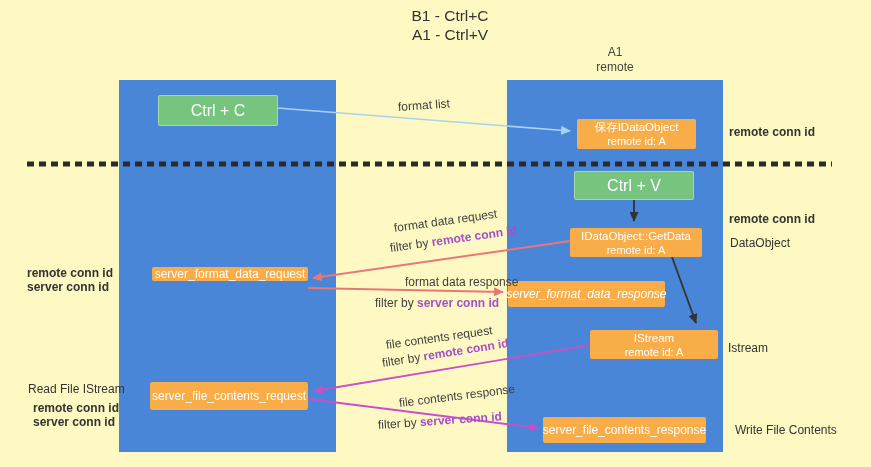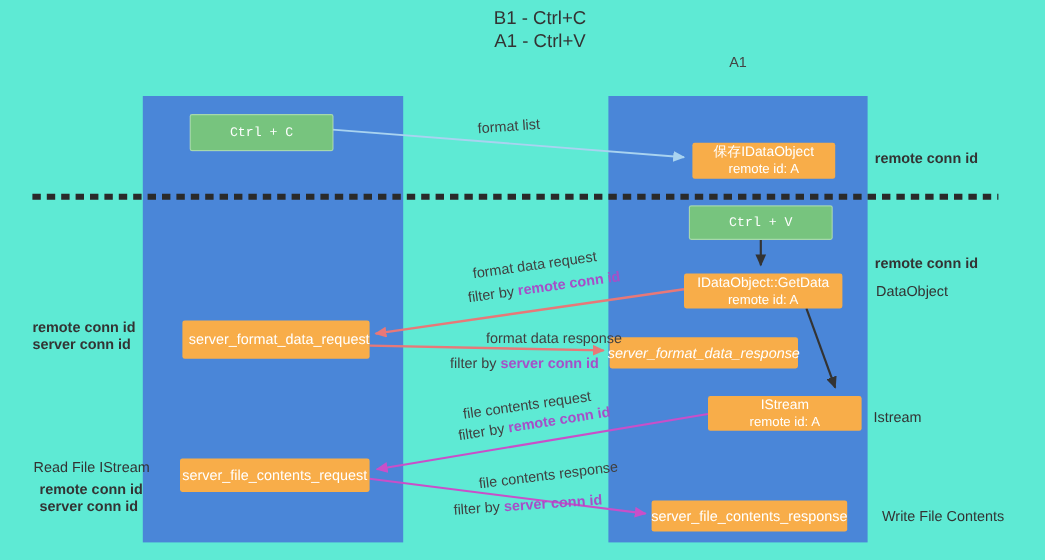--- a/index.html
+++ b/index.html
@@ -1,17 +1,17 @@
 <!DOCTYPE html>
 <html style="--column-blue: #4a86d8; --node-green: #77c47e; --node-orange: #f8ad49; --conn-id-purple: #a64fc8; --conn-id-green: #53ae53; --arrow-red: #e87878; --arrow-magenta: #c94fc9; --arrow-lightblue: #a9d3f0; --arrow-black: #333333; --dashed-line: #2a2a2a;"><head>
 <meta charset="utf-8">
 <style>
   html,body{margin:0;padding:0;}
   .canvas{
-    position:relative;width:871px;height:467px;background:#5eead4;
+    position:relative;width:871px;height:467px;background:#fef9c3;
     font-family:"Liberation Sans","DejaVu Sans",sans-serif;overflow:hidden;
   }
   .title{
     position:absolute;left:60px;top:6px;width:780px;text-align:center;
     font-size:15.5px;line-height:19px;color:#333;
   }
   .col{
     position:absolute;top:80px;height:372px;background:var(--column-blue,#4a86d8);
   }
   .col-left{left:119px;width:217px;}
@@ -19,21 +19,21 @@
   .col-header{
     position:absolute;top:45px;text-align:center;font-size:12px;line-height:15px;color:#444;
   }
   .hdr-left{left:119px;width:217px;}
   .hdr-right{left:507px;width:216px;}
   svg.wires{position:absolute;left:0;top:0;z-index:2;}
   .node{
     position:absolute;z-index:3;display:flex;flex-direction:column;align-items:center;
     justify-content:center;text-align:center;color:#fff;border-radius:2px;
   }
-  .node-green{background:var(--node-green,#77c47e);border:1px solid rgba(255,255,255,.35);font-size:11px;font-family:Liberation Mono, monospace;}
+  .node-green{background:var(--node-green,#77c47e);border:1px solid rgba(255,255,255,.35);font-size:16px;}
   .node-orange{background:var(--node-orange,#f8ad49);font-size:12px;}
   .node .l2{font-size:11px;line-height:14px;}
   .node .l1{font-size:11.5px;line-height:14px;}
   .alabel{
     position:absolute;z-index:4;font-size:12px;color:#404040;white-space:nowrap;
     transform-origin:left center;
   }
   .purple{color:var(--conn-id-purple,#a64fc8);font-weight:bold;}
   .greenlbl{color:var(--conn-id-green,#53ae53);font-weight:bold;}
   .sidelabel{position:absolute;z-index:4;font-size:12px;white-space:nowrap;color:#333;}
@@ -43,20 +43,21 @@
 
 <div class="canvas">
 
   <div class="title">
     <div>B1 - Ctrl+C</div>
     <div>A1 - Ctrl+V</div>
   </div>
 
   <div class="col-header hdr-right">
     <div>A1</div>
+    <div>remote</div>
   </div>
 
   <div class="col col-left"></div>
   <div class="col col-right"></div>
 
   <svg class="wires" width="871" height="467" viewBox="0 0 871 467">
     <defs>
       <marker id="mBlue" markerUnits="userSpaceOnUse" markerWidth="11" markerHeight="9" refX="9" refY="4.5" orient="auto">
         <path d="M0,0 L10,4.5 L0,9 z" fill="#a9d3f0"></path>
       </marker>
@@ -91,21 +92,21 @@
 
   <div class="node node-green" style="left:574px;top:171px;width:118px;height:27px;">
     <div>Ctrl + V</div>
   </div>
 
   <div class="node node-orange" style="left:570px;top:228px;width:132px;height:29px;">
     <div class="l1">IDataObject::GetData</div>
     <div class="l2">remote id: A</div>
   </div>
 
-  <div class="node node-orange" style="left:152px;top:267px;width:156px;height:32px;align-items:flex-end;">
+  <div class="node node-orange" style="left:152px;top:267px;width:156px;height:14px;">
     <div>server_format_data_request</div>
   </div>
 
   <div class="node node-orange" style="left:508px;top:281px;width:157px;height:26px;font-style:italic;">
     <div>server_format_data_response</div>
   </div>
 
   <div class="node node-orange" style="left:590px;top:330px;width:128px;height:29px;">
     <div class="l1">IStream</div>
     <div class="l2">remote id: A</div>

